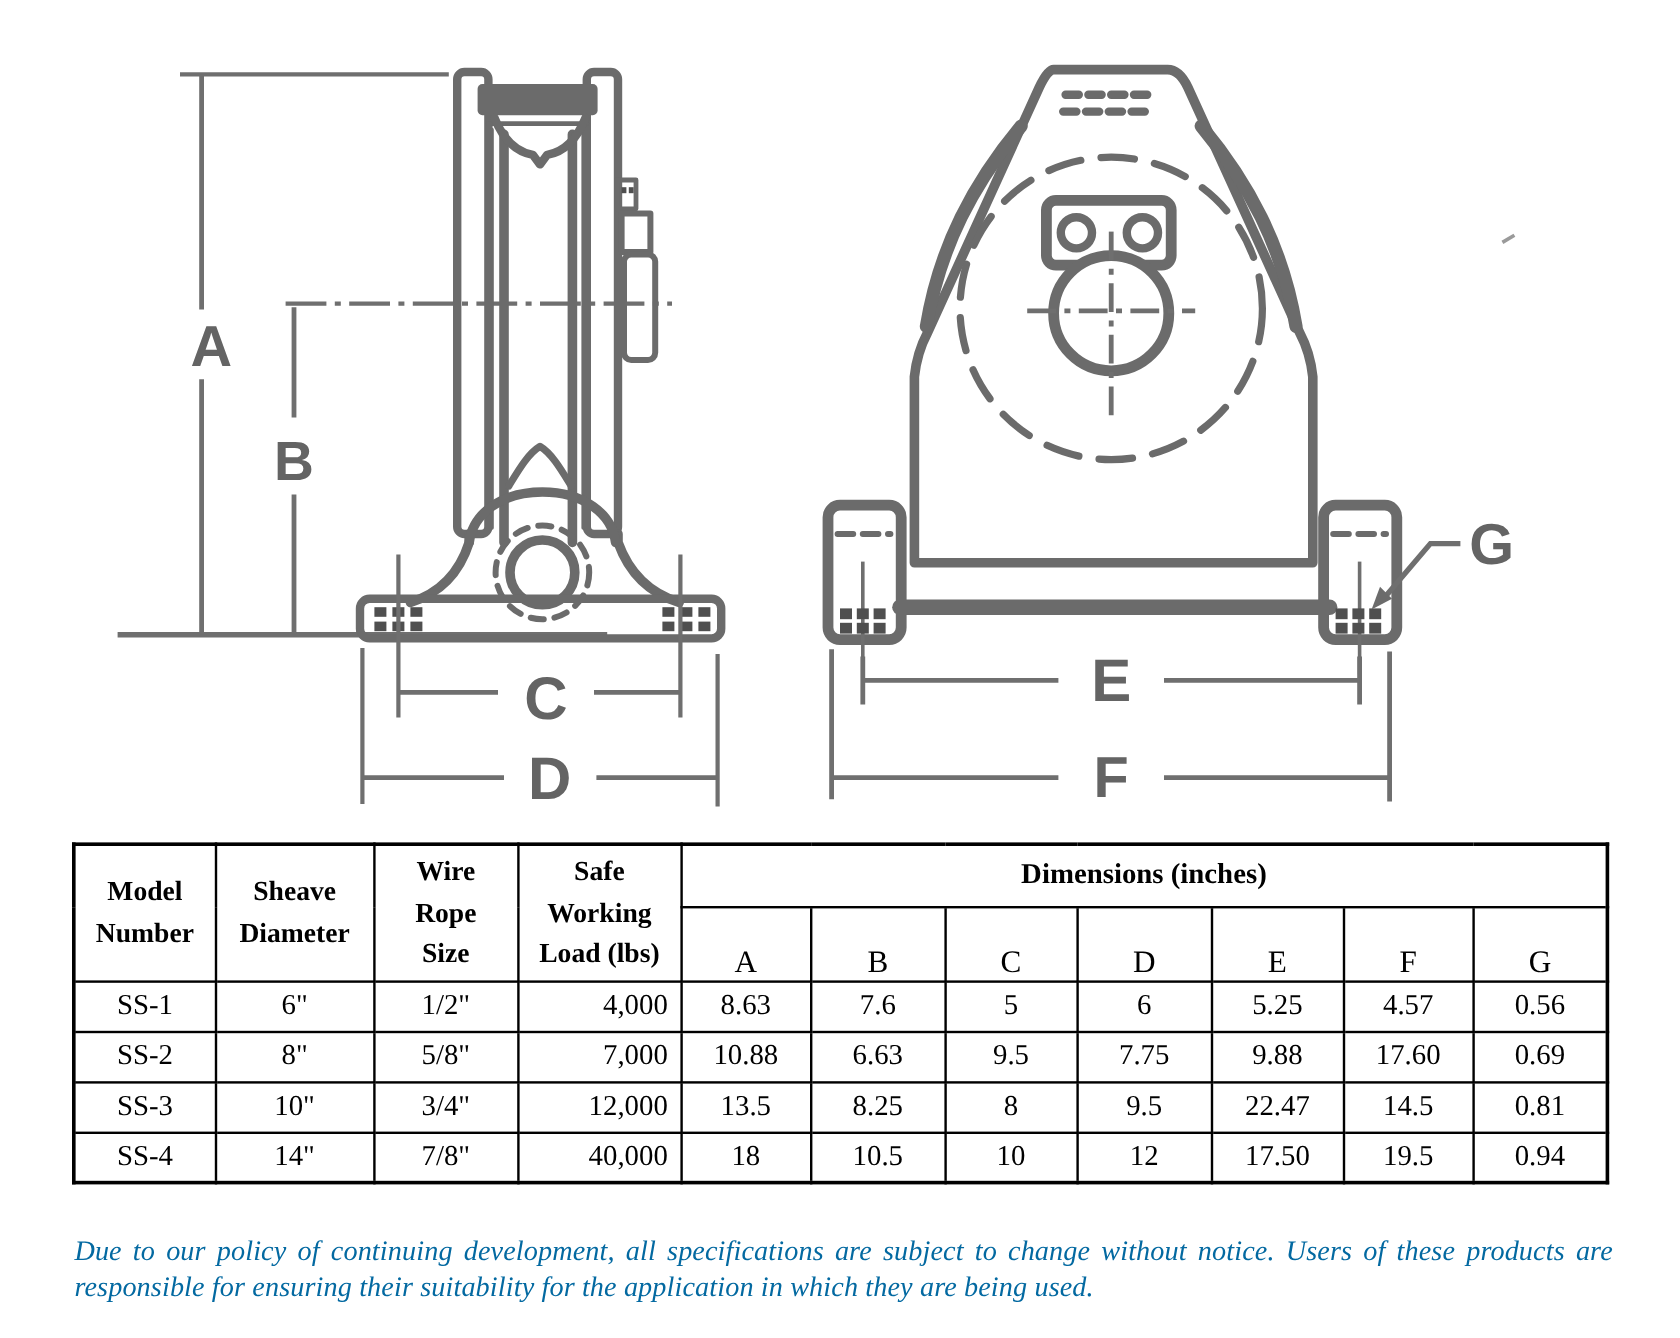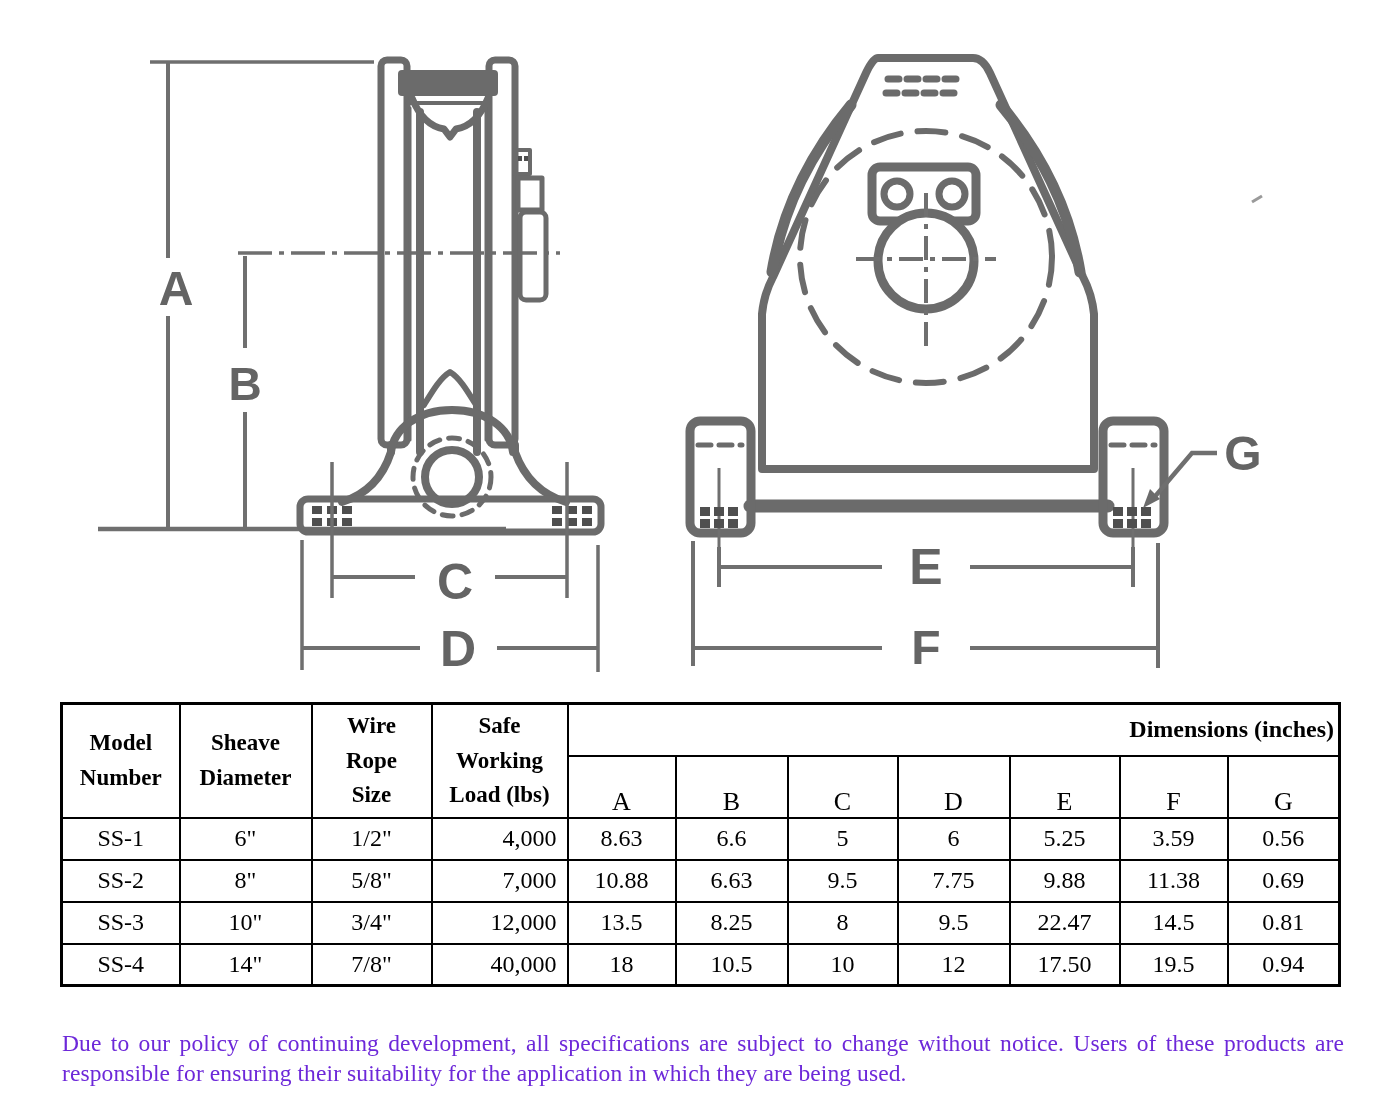--- a/index.html
+++ b/index.html
@@ -11,30 +11,30 @@
   .lbl{font-family:"Liberation Sans",sans-serif;font-weight:700;fill:#646464;}
   .hatch{fill:#4f4f4f;stroke:none;}
 
   .spec-table{position:absolute;left:60px;top:702px;width:1278px;
               border-collapse:collapse;table-layout:fixed;
               border:3px solid #000;}
   .spec-table th,.spec-table td{border:2px solid #000;padding:0 4px;
               font-family:"Liberation Serif",serif;color:#000;overflow:hidden;}
   .hdr{font-weight:700;font-size:23px;line-height:1.5;text-align:center;
        vertical-align:middle;white-space:pre-line;}
-  .hdr-dims{font-weight:700;font-size:24px;text-align:right;vertical-align:middle;margin-top:18px;}
+  .hdr-dims{font-weight:700;font-size:24px;text-align:center;vertical-align:middle;margin-top:18px;}
   .dim-letter{font-weight:400;font-size:26px;text-align:center;vertical-align:bottom;
               padding-bottom:3px;}
   .spec-table td{font-size:24px;text-align:center;vertical-align:middle;}
   td.swl{text-align:right;padding-right:10px;}
   tr.hrow1{height:52px;} tr.hrow2{height:62px;} tr.drow{height:42px;}
 
   .footnote{position:absolute;left:62px;top:1028px;width:1282px;margin:0;
-            font-family:"Liberation Serif",serif;
-            font-size:23.5px;line-height:1.28;color:#6d28d9;text-align:justify;
+            font-family:"Liberation Serif",serif;font-style:italic;
+            font-size:23.5px;line-height:1.28;color:#0369a1;text-align:justify;
             letter-spacing:0.1px;}
 </style>
 </head>
 <body>
 
 <div class="page">
 
   <svg class="drawing" width="1400" height="726" viewBox="0 0 1400 726">
 
     <g>
@@ -202,38 +202,38 @@
         <th class="dim-letter">G</th>
       </tr>
     </thead>
     <tbody>
       <tr class="drow">
         <td>SS-1</td>
         <td>6"</td>
         <td>1/2"</td>
         <td class="swl">4,000</td>
         <td>8.63</td>
-        <td>6.6</td>
+        <td>7.6</td>
         <td>5</td>
         <td>6</td>
         <td>5.25</td>
-        <td>3.59</td>
+        <td>4.57</td>
         <td>0.56</td>
       </tr>
       <tr class="drow">
         <td>SS-2</td>
         <td>8"</td>
         <td>5/8"</td>
         <td class="swl">7,000</td>
         <td>10.88</td>
         <td>6.63</td>
         <td>9.5</td>
         <td>7.75</td>
         <td>9.88</td>
-        <td>11.38</td>
+        <td>17.60</td>
         <td>0.69</td>
       </tr>
       <tr class="drow">
         <td>SS-3</td>
         <td>10"</td>
         <td>3/4"</td>
         <td class="swl">12,000</td>
         <td>13.5</td>
         <td>8.25</td>
         <td>8</td>

